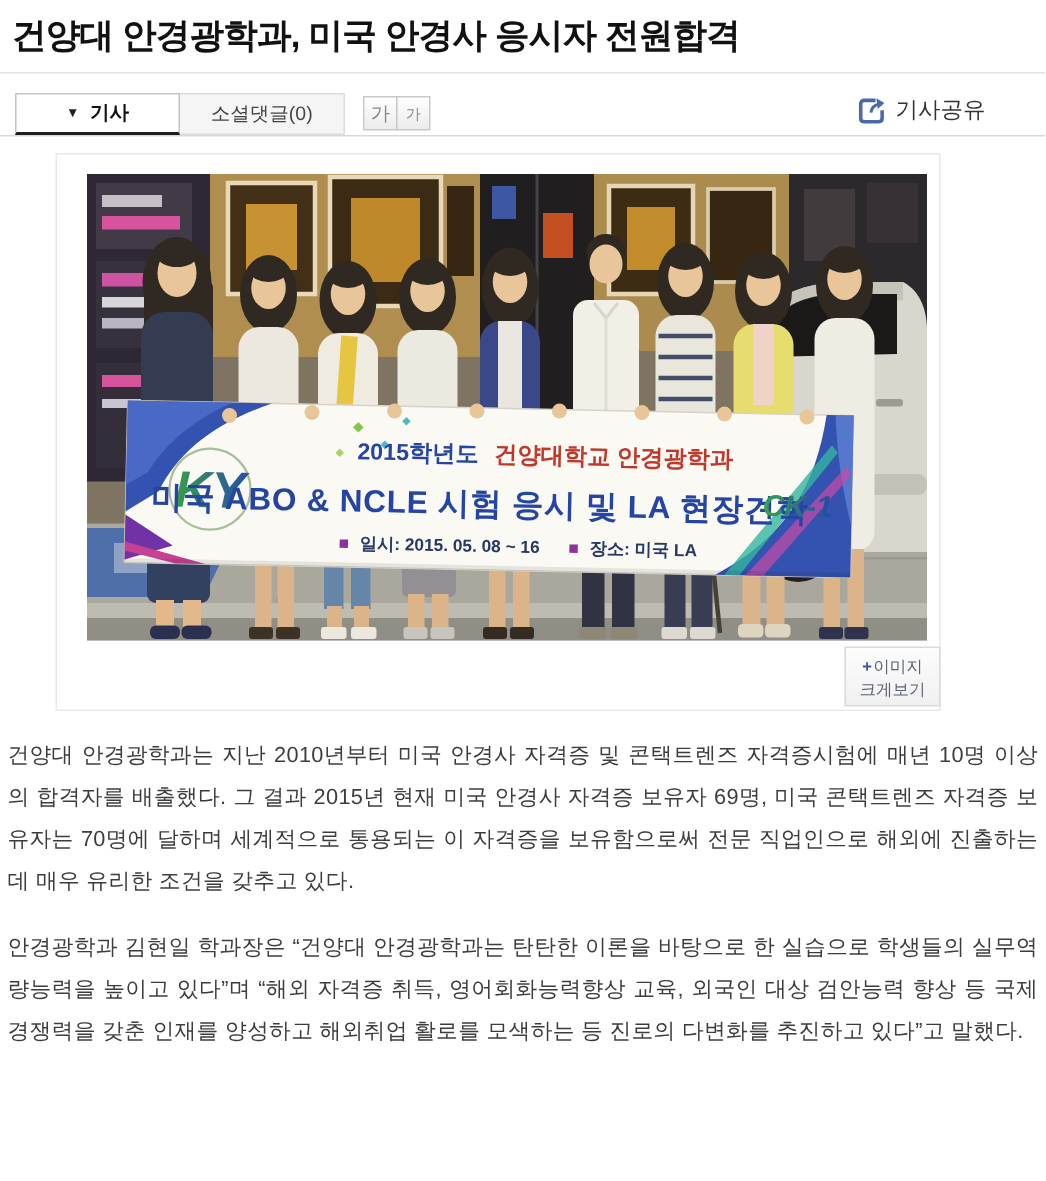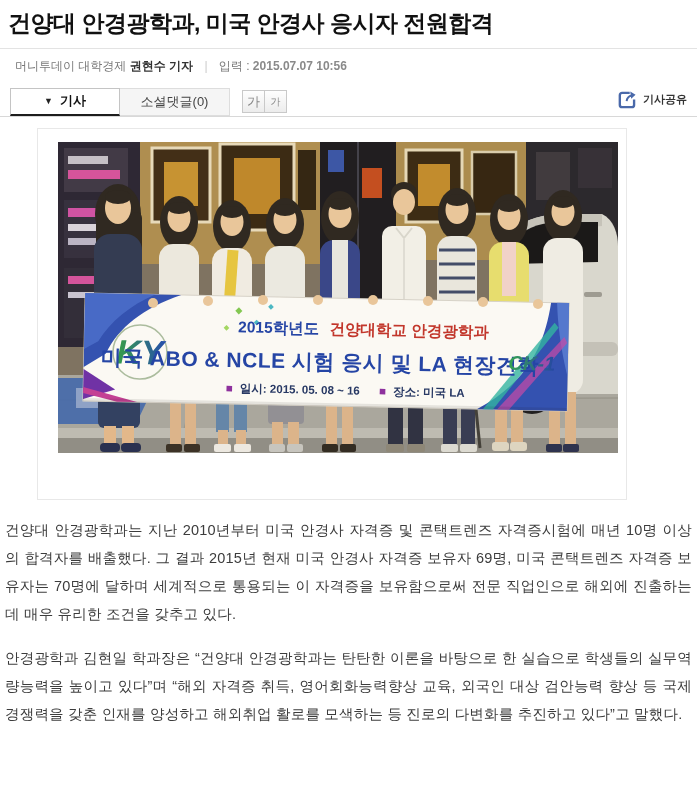--- a/index.html
+++ b/index.html
@@ -19,21 +19,21 @@
   
   .tabbar{position:relative;margin-top:13px;height:28px;border-bottom:1px solid #d8d8d8;padding-left:10px;display:flex;align-items:stretch;box-sizing:content-box;}
   .tab{box-sizing:border-box;width:110px;display:flex;align-items:center;justify-content:center;font-size:13px;cursor:pointer;}
   .tab.active{background:#fff;border:1px solid #c4c4c4;border-bottom:2px solid #1d1d1d;font-weight:bold;color:#111;gap:7px;}
   .tab.active .caret{font-size:9px;color:#222;line-height:1;}
   .tab.comments{background:#f5f5f5;border:1px solid #ddd;border-left:none;color:#444;}
   .font-btns{display:flex;margin-left:12px;align-self:center;}
   .font-btn{width:23px;height:23px;box-sizing:border-box;border:1px solid #c9c9c9;background:linear-gradient(#fefefe,#ececec);color:#888;display:flex;align-items:center;justify-content:center;padding:0;cursor:pointer;font-family:inherit;}
   .font-btn.big{font-size:13px;}
   .font-btn.small{font-size:10px;margin-left:-1px;}
-  .share{position:absolute;right:10px;top:2px;display:flex;align-items:center;gap:6px;font-size:11px;color:#333;cursor:pointer;font-weight:bold;}
+  .share{position:absolute;right:40px;top:2px;display:flex;align-items:center;gap:6px;font-size:15px;color:#333;cursor:pointer;}
 
   
   .photo-frame{position:relative;box-sizing:border-box;width:590px;height:372px;margin:11px 0 0 37px;border:1px solid #e8e8e8;padding:13px 8px 5px 20px;}
   .photo{width:560px;height:311px;overflow:hidden;background:#8f8a80;}
   .zoom-btn{position:absolute;right:-1px;top:328px;width:64px;height:40px;box-sizing:border-box;border:1px solid #d9d9d9;background:linear-gradient(#fdfdfd,#f0f0f0);font-size:11px;color:#5a6372;line-height:15px;padding:4px 2px 0 2px;text-align:center;cursor:pointer;font-family:inherit;}
   .zoom-btn .plus{color:#3a5aa8;font-weight:bold;margin-right:1px;}
 
   
   p.body{margin:16px 5px 0 5px;font-size:14.5px;line-height:28px;color:#3c3c3c;text-align:justify;letter-spacing:0.2px;word-break:break-all;}
   p.body + p.body{}
@@ -42,27 +42,20 @@
   .banner-text{font-family:"Liberation Sans","DejaVu Sans",sans-serif;font-weight:bold;}
 </style>
 </head>
 <body>
 
 <div class="page">
 
   <h1 class="title">건양대 안경광학과, 미국 안경사 응시자 전원합격</h1>
   <div class="top-divider"></div>
 
-  <div class="byline">
-    <span>머니투데이 대학경제</span>
-    <span class="reporter">권현수 기자</span>
-    <span class="sep">|</span>
-    <span>입력 :</span>
-    <span class="dt">2015.07.07 10:56</span>
-  </div>
 
   <div class="tabbar">
     <div class="tab active">
       <span class="caret">▼</span>
       <span>기사</span>
     </div>
     <div class="tab comments">소셜댓글(0)</div>
     <div class="font-btns">
       <button class="font-btn big">가</button>
       <button class="font-btn small">가</button>
@@ -287,18 +280,22 @@
           <circle cx="260" cy="158" r="5" fill="#e9c79c"></circle>
           <circle cx="315" cy="158" r="5" fill="#e9c79c"></circle>
           <circle cx="370" cy="159" r="5" fill="#e9c79c"></circle>
           <circle cx="425" cy="160" r="5" fill="#e9c79c"></circle>
           <circle cx="480" cy="162" r="5" fill="#e9c79c"></circle>
         </g>
 
         <rect width="560" height="311" fill="#e8c87c" opacity="0.05"></rect>
       </svg>
     </div>
+    <button class="zoom-btn">
+      <span><span class="plus">+</span><span>이미지</span></span><br>
+      <span>크게보기</span>
+    </button>
   </div>
 
   <p class="body">건양대 안경광학과는 지난 2010년부터 미국 안경사 자격증 및 콘택트렌즈 자격증시험에 매년 10명 이상의 합격자를 배출했다. 그 결과 2015년 현재 미국 안경사 자격증 보유자 69명, 미국 콘택트렌즈 자격증 보유자는 70명에 달하며 세계적으로 통용되는 이 자격증을 보유함으로써 전문 직업인으로 해외에 진출하는데 매우 유리한 조건을 갖추고 있다.</p>
   <p class="body">안경광학과 김현일 학과장은 “건양대 안경광학과는 탄탄한 이론을 바탕으로 한 실습으로 학생들의 실무역량능력을 높이고 있다”며 “해외 자격증 취득, 영어회화능력향상 교육, 외국인 대상 검안능력 향상 등 국제경쟁력을 갖춘 인재를 양성하고 해외취업 활로를 모색하는 등 진로의 다변화를 추진하고 있다”고 말했다.</p>
 
 </div>
 
 </body></html>

